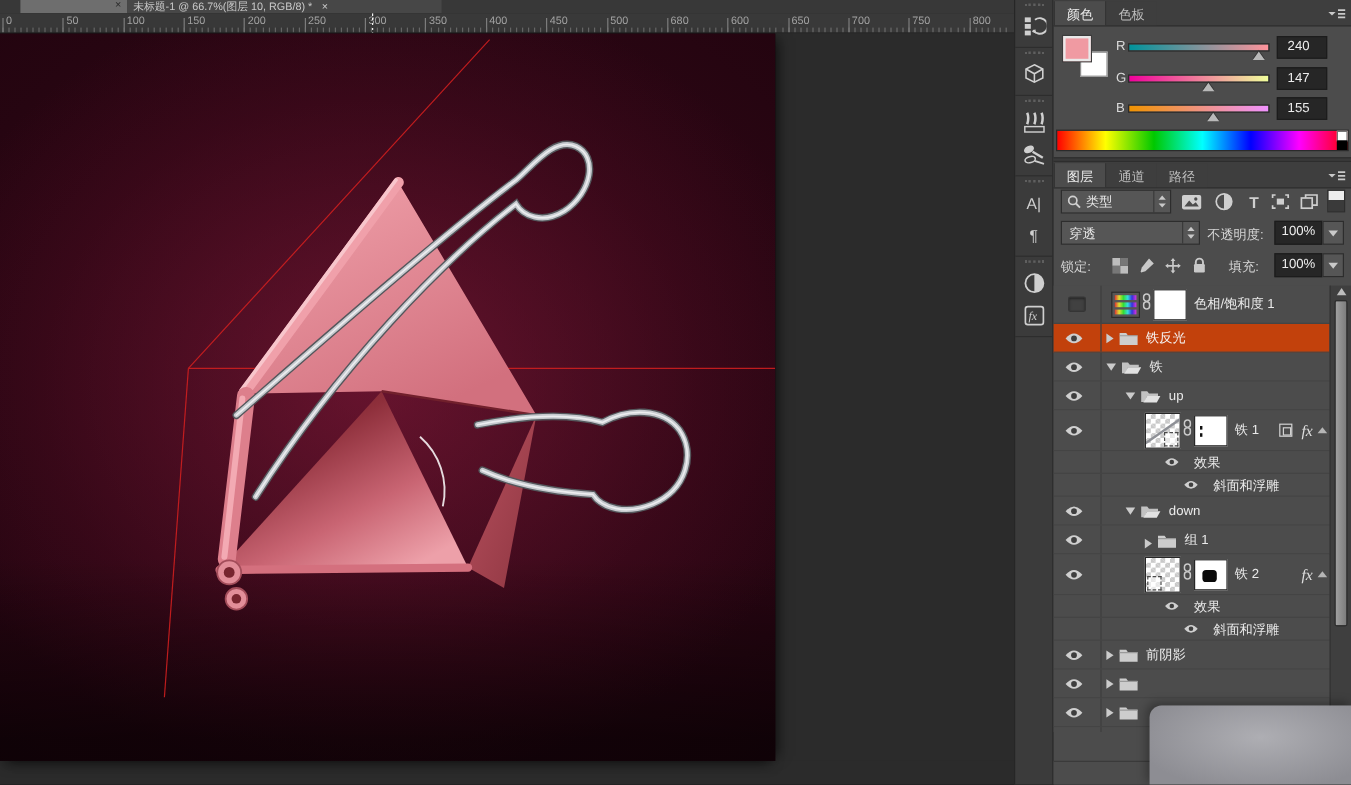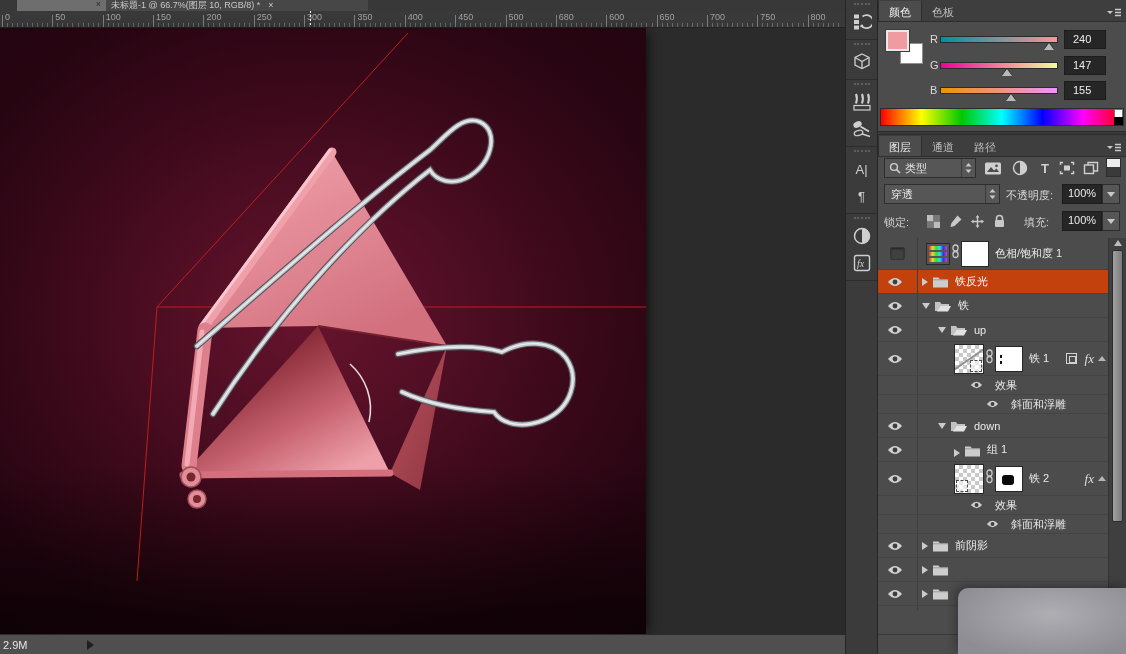--- a/index.html
+++ b/index.html
@@ -418,24 +418,20 @@
         <g fill="none" stroke-linecap="round">
           <path d="M398,326 C438,318 474,316 502,324 C524,312 552,312 566,330 C580,350 572,380 544,392 C522,401 502,396 494,384 C462,382 428,376 402,364" stroke="#54575c" stroke-width="6.5"></path>
           <path d="M398,326 C438,318 474,316 502,324 C524,312 552,312 566,330 C580,350 572,380 544,392 C522,401 502,396 494,384 C462,382 428,376 402,364" stroke="#c6c9ce" stroke-width="4.2"></path>
           <path d="M398,326 C438,318 474,316 502,324 C524,312 552,312 566,330 C580,350 572,380 544,392 C522,401 502,396 494,384 C462,382 428,376 402,364" stroke="#eff1f3" stroke-width="1.4" opacity="0.9"></path>
         </g>
         <path d="M350,336 C366,350 374,372 369,394" stroke="rgba(255,255,255,.85)" stroke-width="1.6" fill="none"></path>
       </svg>
     </div>
   </div>
 
-  <div class="abs" id="statusbar">
-    <span id="doc-size">2.9M</span>
-    <div id="status-arrow"></div>
-  </div>
 
   <div class="abs" id="dock">
       <div class="dock-group">
         <div class="grip"></div>
         <div class="dock-btn">
           <svg width="20" height="20" viewBox="0 0 20 20">
             <rect x="2" y="2.5" width="5" height="4" fill="#cfcfcf"></rect>
             <rect x="2" y="8" width="5" height="4" fill="#cfcfcf"></rect>
             <rect x="2" y="13.5" width="5" height="4" fill="#cfcfcf"></rect>
             <path d="M10.5 4.5 a6.5 6.5 0 1 1 -1.5 8.5" fill="none" stroke="#cfcfcf" stroke-width="1.6"></path>

